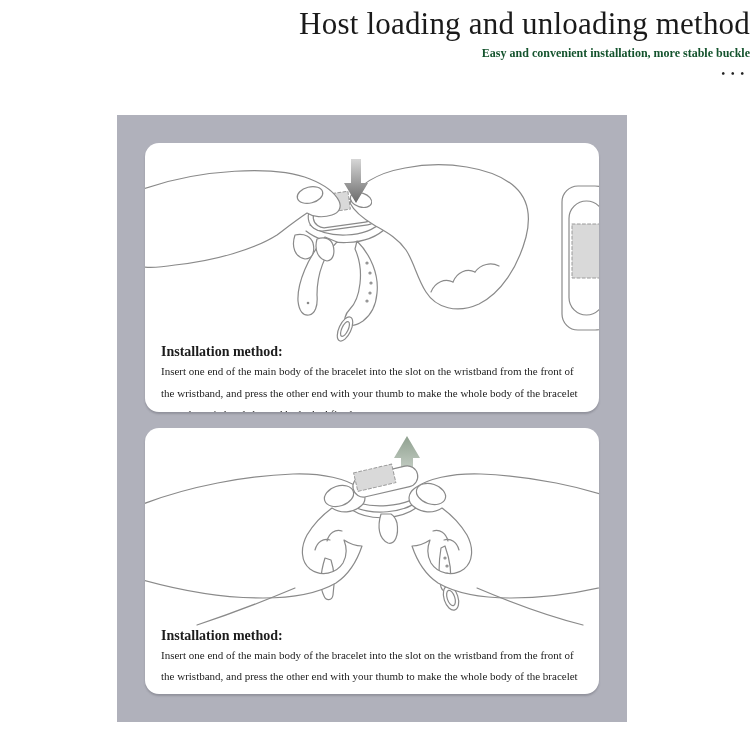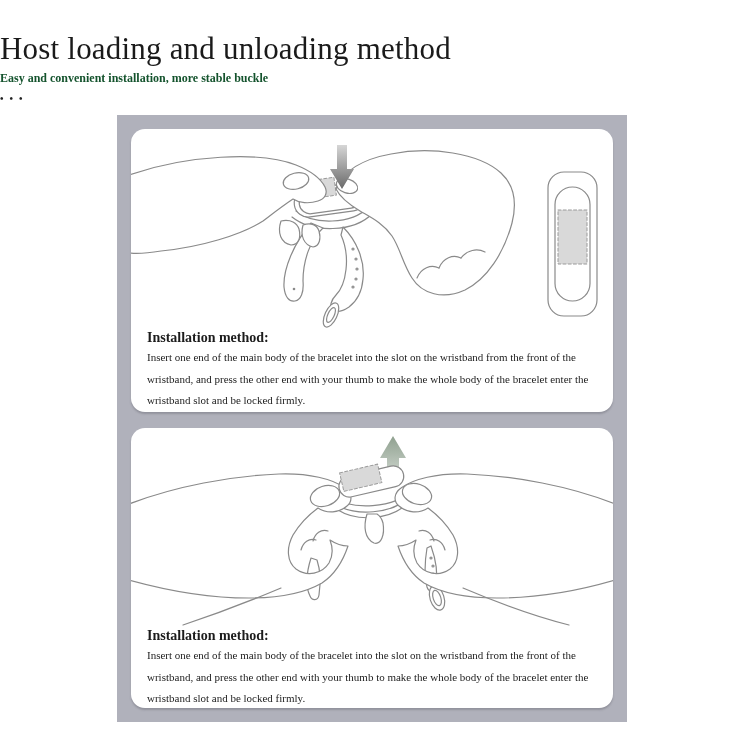--- a/index.html
+++ b/index.html
@@ -4,21 +4,21 @@
 <style>
   * { margin:0; padding:0; box-sizing:border-box; }
   html,body { width:750px; height:750px; }
   body {
     position:relative;
     background:#ffffff;
     font-family:"Liberation Serif", serif;
     color:var(--text, #1c1c1c);
     overflow:hidden;
   }
-  .header { text-align:left; padding-top:31px; }
+  .header { text-align:right; padding-top:6px; }
   .title {
     font-size:31px;
     font-weight:400;
     letter-spacing:0.2px;
     color:#1a1a1a;
     line-height:36px;
   }
   .subtitle {
     font-size:12px;
     font-weight:bold;
@@ -30,21 +30,21 @@
     font-weight:bold;
     letter-spacing:6px;
     margin-top:7px;
     color:#222222;
   }
   .panel {
     position:absolute;
     left:117px; top:115px;
     width:510px; height:607px;
     background:var(--panel-bg, #b0b1bb);
-    padding:14px;
+    padding:28px;
     display:flex;
     flex-direction:column;
     gap:16px;
   }
   .card {
     background:var(--card-bg, #ffffff);
     border-radius:14px;
     overflow:hidden;
     box-shadow:0 2px 2px rgba(70,70,80,0.28);
   }

